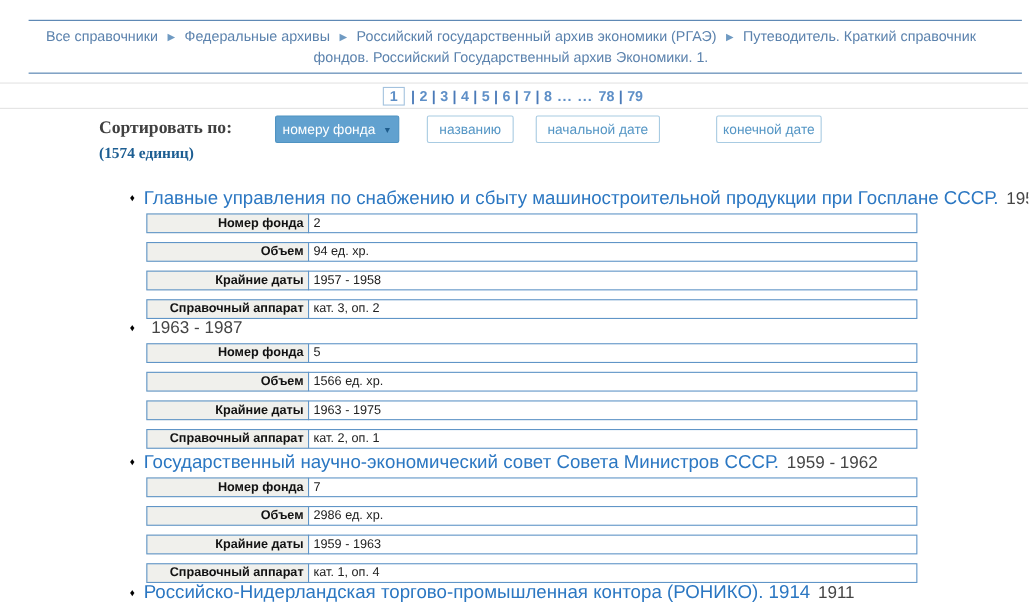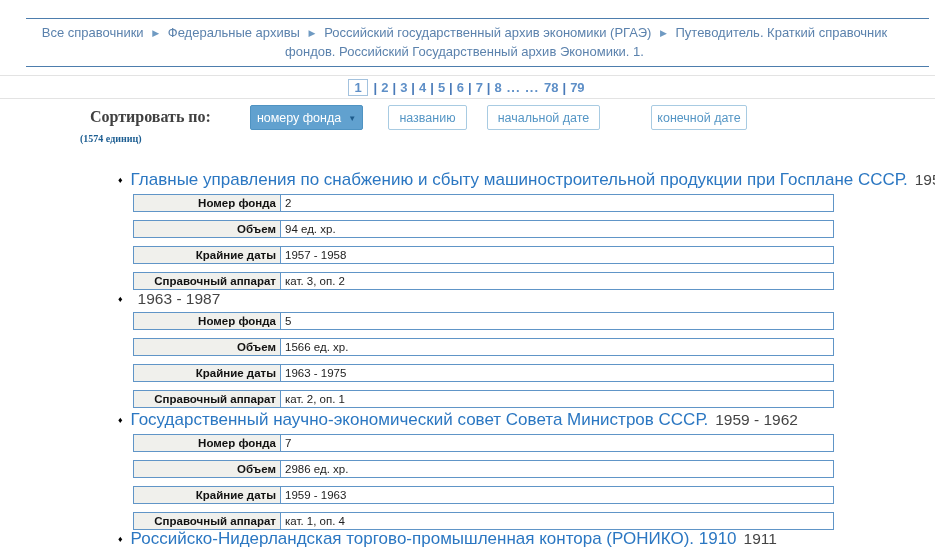--- a/index.html
+++ b/index.html
@@ -76,25 +76,25 @@
     position: absolute;
     left: 90px;
     top: 108px;
     font-family: "Liberation Serif", serif;
     font-weight: bold;
     font-size: 16px;
     color: #404040;
   }
   .results-count {
     position: absolute;
-    left: 80px;
+    left: 90px;
     top: 133px;
     font-family: "Liberation Serif", serif;
     font-weight: bold;
-    font-size: 10px;
+    font-size: 14px;
     color: #1d5e92;
   }
   .sort-btn {
     position: absolute;
     top: 105px;
     height: 25px;
     box-sizing: border-box;
     display: flex;
     align-items: center;
     justify-content: center;
@@ -308,19 +308,19 @@
       <div class="trow">
         <div class="tlabel">Справочный аппарат</div>
         <div class="tvalue">кат. 1, оп. 4</div>
       </div>
     </div>
   </div>
 
   <div id="record-3" class="record">
     <div class="record-title">
       <span class="bullet">♦</span>
-      <a class="record-link">Российско-Нидерландская торгово-промышленная контора (РОНИКО). 1910</a>
+      <a class="record-link">Российско-Нидерландская торгово-промышленная контора (РОНИКО). 1914</a>
       <span class="record-dates">1911</span>
     </div>
 
   </div>
 
 </div>
 
 </body></html>

